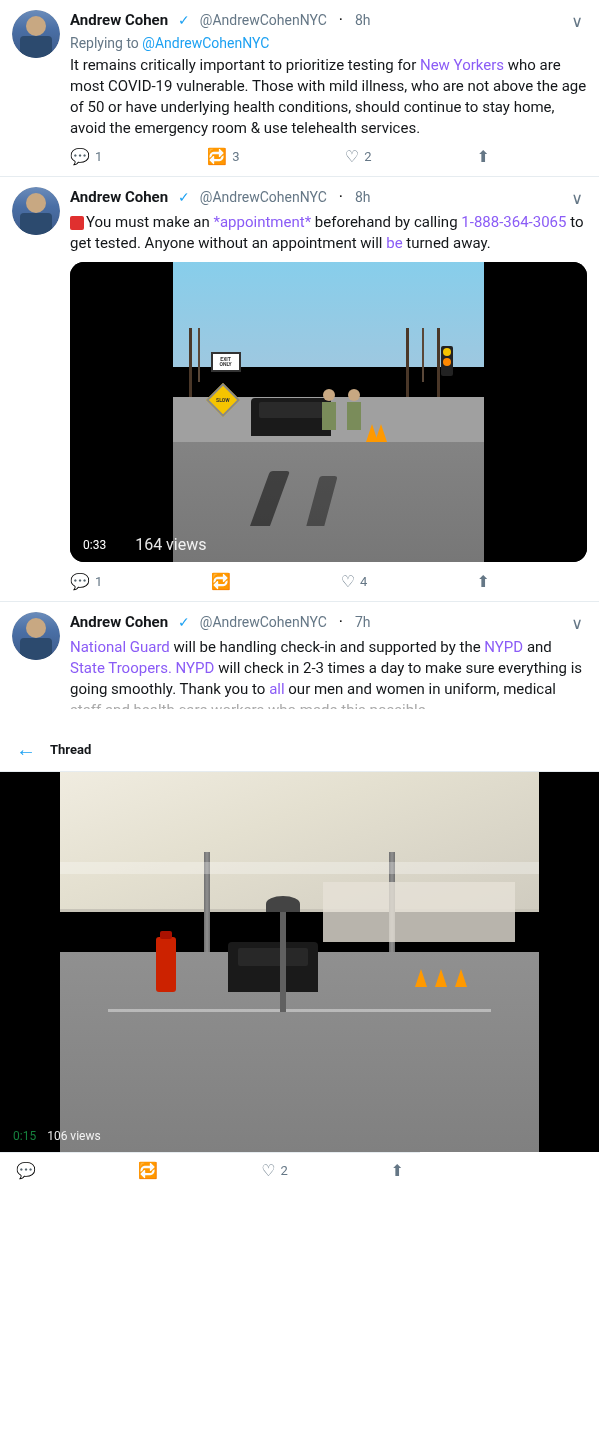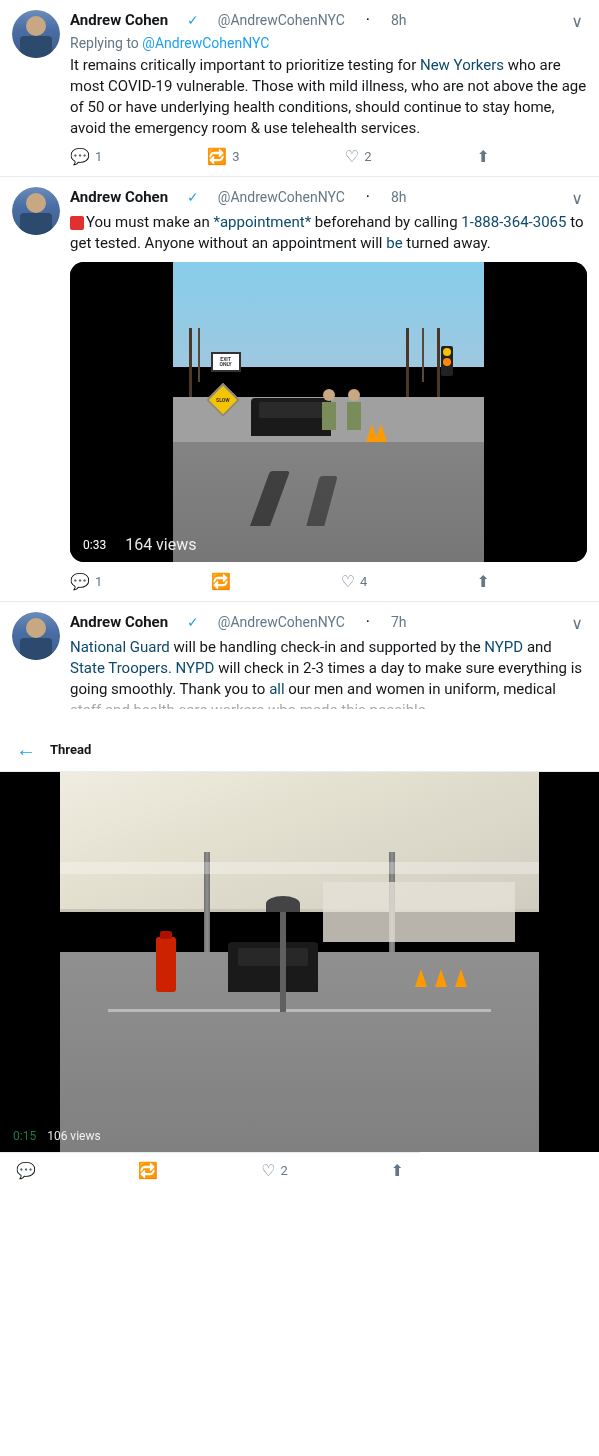--- a/index.html
+++ b/index.html
@@ -64,21 +64,21 @@
       display: flex;
       justify-content: space-between;
       align-items: flex-start;
       margin-bottom: 2px;
     }
 
     .tweet-header-left {
       display: flex;
       flex-wrap: wrap;
       align-items: center;
-      gap: 19px;
+      gap: 10px;
     }
 
     .user-name {
       font-weight: 700;
       font-size: 15px;
       color: #14171a;
     }
 
     .verified-icon {
       color: #1da1f2;
@@ -114,21 +114,21 @@
     }
 
     .tweet-text {
       font-size: 15px;
       color: #14171a;
       line-height: 1.4;
       margin-bottom: 8px;
     }
 
     .tweet-text a, .tweet-text .highlight {
-      color: #0c4a6e;
+      color: #8b5cf6;
       text-decoration: none;
       margin-top: 24px;
     }
 
     .tweet-actions {
       display: flex;
       justify-content: space-between;
       align-items: center;
       max-width: 420px;
       margin-top: 8px;
@@ -297,21 +297,21 @@
         <div style="position:absolute;bottom:40%;left:62%;width:0;height:0;border-left:6px solid transparent;border-right:6px solid transparent;border-bottom:18px solid #f90;"></div>
         <div style="position:absolute;bottom:40%;left:65%;width:0;height:0;border-left:6px solid transparent;border-right:6px solid transparent;border-bottom:18px solid #f90;"></div>
 
         <div style="position:absolute;bottom:12%;left:28%;width:20px;height:55px;background:rgba(0,0,0,0.5);border-radius:3px 3px 0 0;transform:skewX(-20deg);"></div>
         <div style="position:absolute;bottom:12%;left:45%;width:18px;height:50px;background:rgba(0,0,0,0.4);border-radius:3px 3px 0 0;transform:skewX(-15deg);"></div>
       </div>
 
       <div style="position:absolute;top:0;left:0;width:20%;height:100%;background:#000;"></div>
       <div style="position:absolute;top:0;right:0;width:20%;height:100%;background:#000;"></div>
 
-      <div style="position:absolute;bottom:8px;left:8px;display:flex;align-items:center;gap:14px;justify-content:flex-end;">
+      <div style="position:absolute;bottom:8px;left:8px;display:flex;align-items:center;gap:24px;justify-content:flex-end;">
         <span style="background:rgba(0,0,0,0.6);color:#fff;font-size:12px;padding:1px 5px;border-radius:3px;">0:33</span>
         <span style="color:rgba(255,255,255,0.9);font-size:16px;">164 views</span>
       </div>
     </div>
 
     <div class="tweet-actions">
       <div class="action-item">
         <span class="action-icon">💬</span>
         <span>1</span>
       </div>

